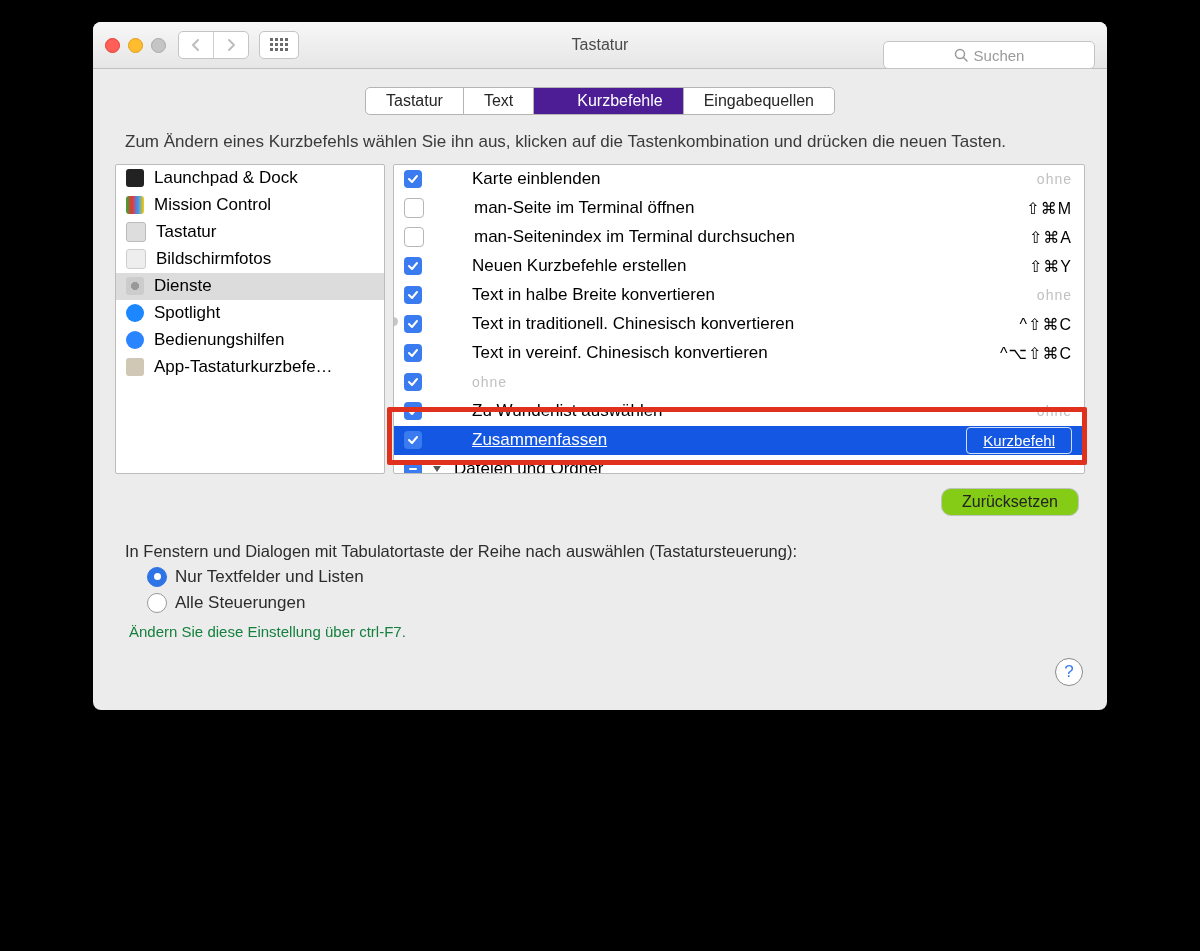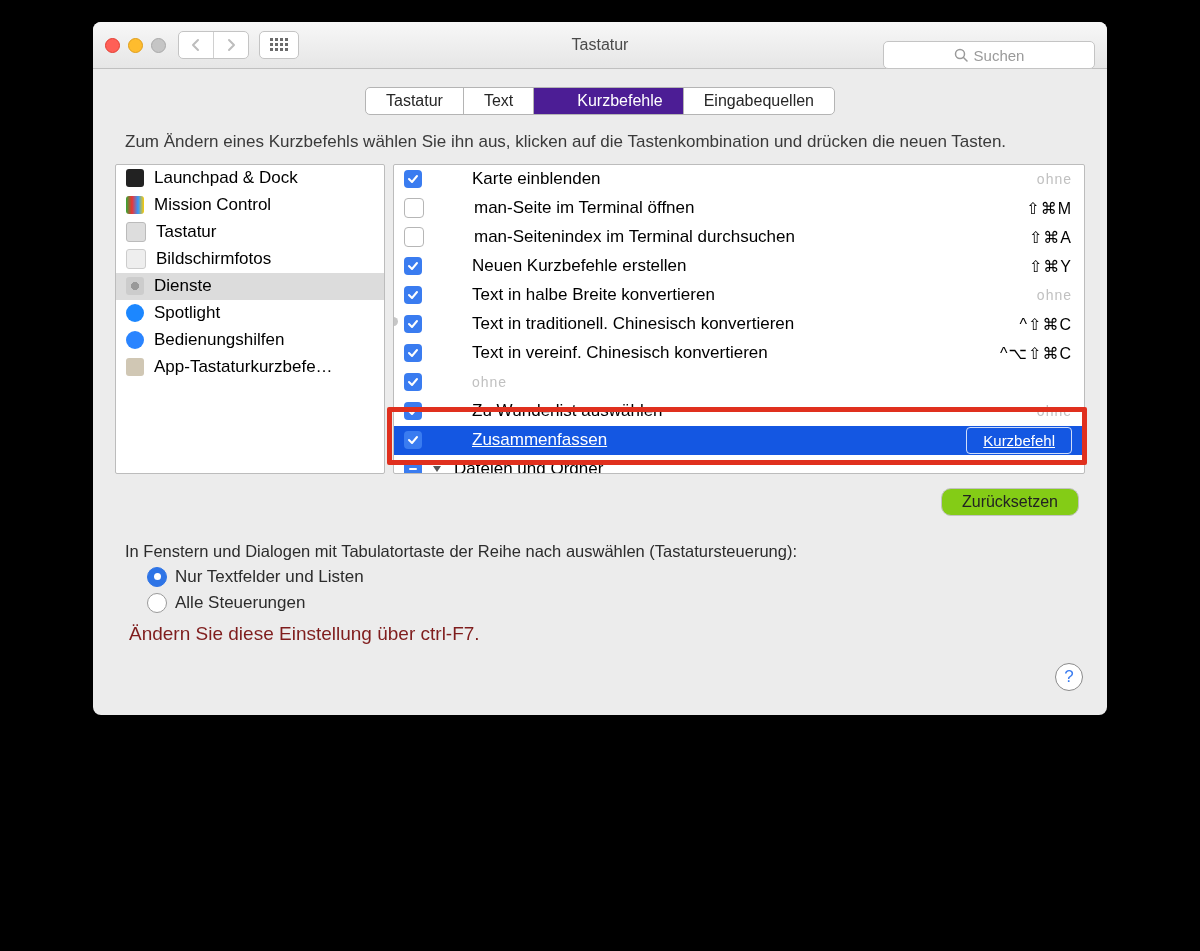--- a/index.html
+++ b/index.html
@@ -89,21 +89,21 @@
   .btn-row{display:flex;justify-content:flex-end;margin:14px 6px 0;}
   .push-btn{
     background:#84cc16;border:1px solid #c2c2c2;border-radius:10px;
     padding:4px 20px;font-size:16px;color:#222;
   }
   .radio-section{margin:26px 10px 12px;font-size:16.5px;color:#2c2c2c;}
   .radio-row{display:flex;align-items:center;gap:8px;margin:6px 0 0 22px;font-size:17px;}
   .radio{width:18px;height:18px;border-radius:50%;border:1px solid #9a9a9a;background:#fff;display:flex;align-items:center;justify-content:center;}
   .radio.on{background:#2e74e6;border-color:#2e74e6;}
   .radio.on::after{content:"";width:7px;height:7px;border-radius:50%;background:#fff;}
-  .footnote{font-size:19px;color:#7f1d1d;margin:10px 0 0 4px;}
+  .footnote{font-size:15px;color:#15803d;margin:10px 0 0 4px;}
   .help-row{display:flex;justify-content:flex-end;margin-top:18px;padding-right:2px;}
   .help-btn{width:26px;height:26px;border-radius:50%;border:1.5px solid #8a8a8a;color:#3a7cf0;display:flex;align-items:center;justify-content:center;font-size:17px;background:#fff;}
   .scroll-dot{position:absolute;left:-5px;top:152px;width:9px;height:9px;border-radius:50%;background:#c6c6c6;}
 </style>
 </head>
 <body>
 
 <div class="window">
 
   <div class="titlebar">

